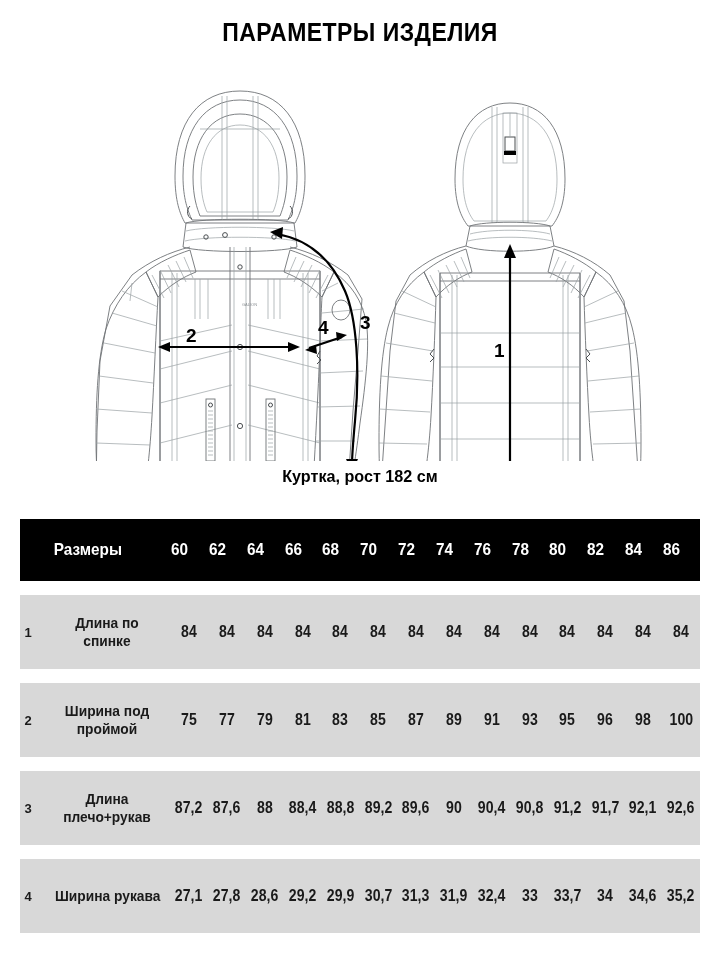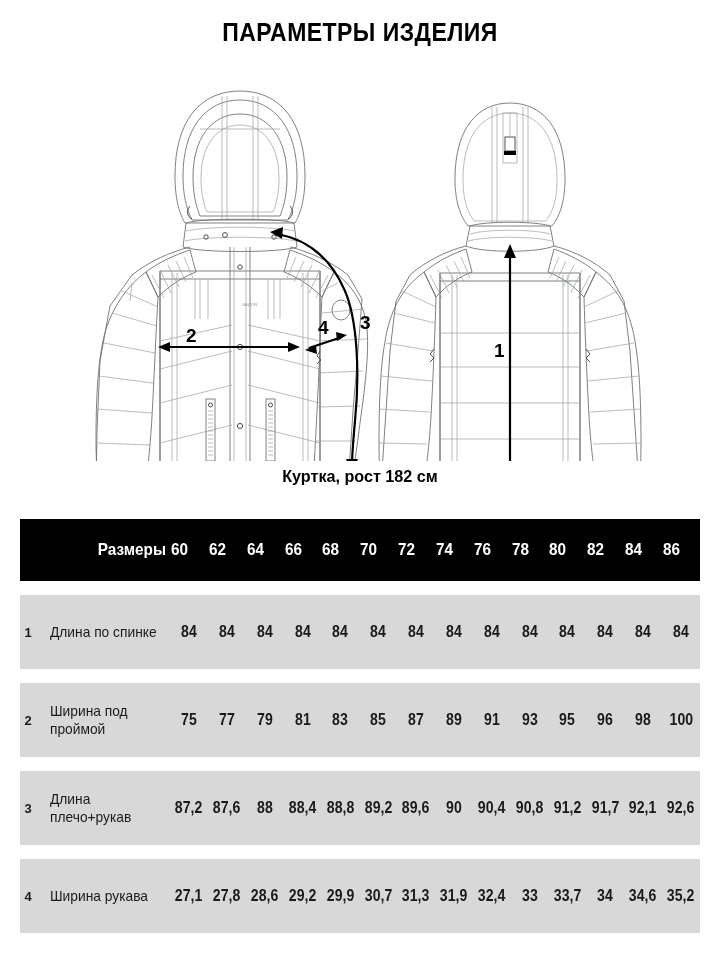--- a/index.html
+++ b/index.html
@@ -66,21 +66,21 @@
     color: #ffffff;
     height: 62px;
     font-size: 17px;
     font-weight: bold;
     text-align: left;
     transform: none;
   }
   .head-row th.num-col { width: 16px; }
   .head-row th.label-col {
     width: 120px;
-    text-align: right;
+    text-align: left;
     padding-left: 14px;
     font-size: 17px;
   }
   .head-row th .shrink {
     display: inline-block;
     transform: scaleX(0.9);
   }
 
   .data-row td {
     background: #d8d8d8;
@@ -91,25 +91,25 @@
     color: #1a1a1a;
   }
   .data-row td.num-col {
     width: 16px;
     font-size: 13px;
     text-align: center;
     font-weight: bold;
   }
   .data-row td.label-col {
     width: 120px;
-    text-align: left;
+    text-align: center;
     padding-left: 14px;
     font-size: 14.5px;
     line-height: 1.25;
-    font-weight: normal;
+    font-weight: bold;
   }
   .data-row td .shrink {
     display: inline-block;
     transform: scaleX(0.88);
     transform-origin: center;
   }
   .data-row td.label-col .shrink {
     transform-origin: left center;
     transform: scaleX(0.95);
   }

